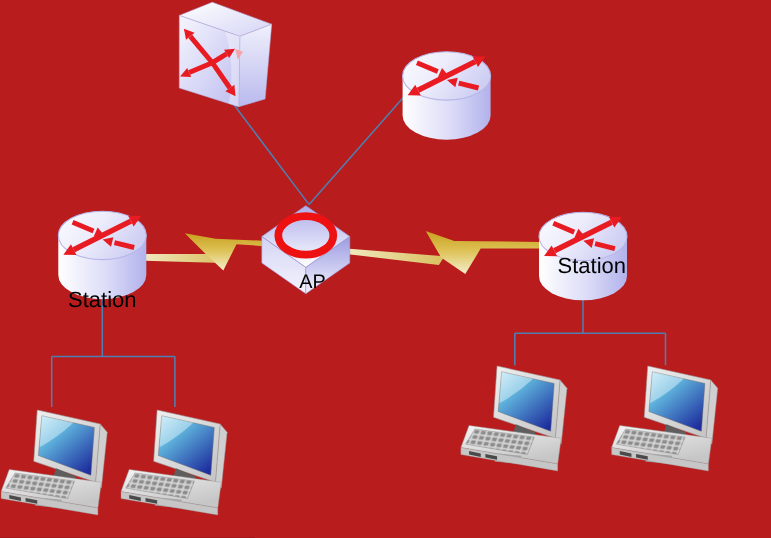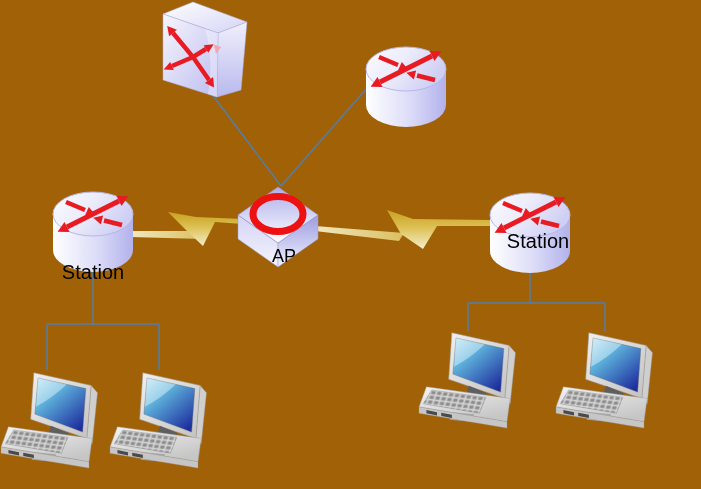--- a/index.html
+++ b/index.html
@@ -1,17 +1,17 @@
 <!DOCTYPE html>
 <html><head>
 <meta charset="utf-8">
 <style>
   html,body{margin:0;padding:0;background:#000;}
   .canvas{
-    position:relative;width:701px;height:489px;background:#a16207;overflow:hidden;
+    position:relative;width:701px;height:489px;background:#b91c1c;overflow:hidden;
     font-family:"Liberation Sans",sans-serif;
   }
   svg text{font-family:"Liberation Sans",sans-serif;fill:#000;}
 </style>
 </head>
 <body>
 
 <div class="canvas">
 <svg width="701" height="489" viewBox="0 0 701 489">
   <defs>

